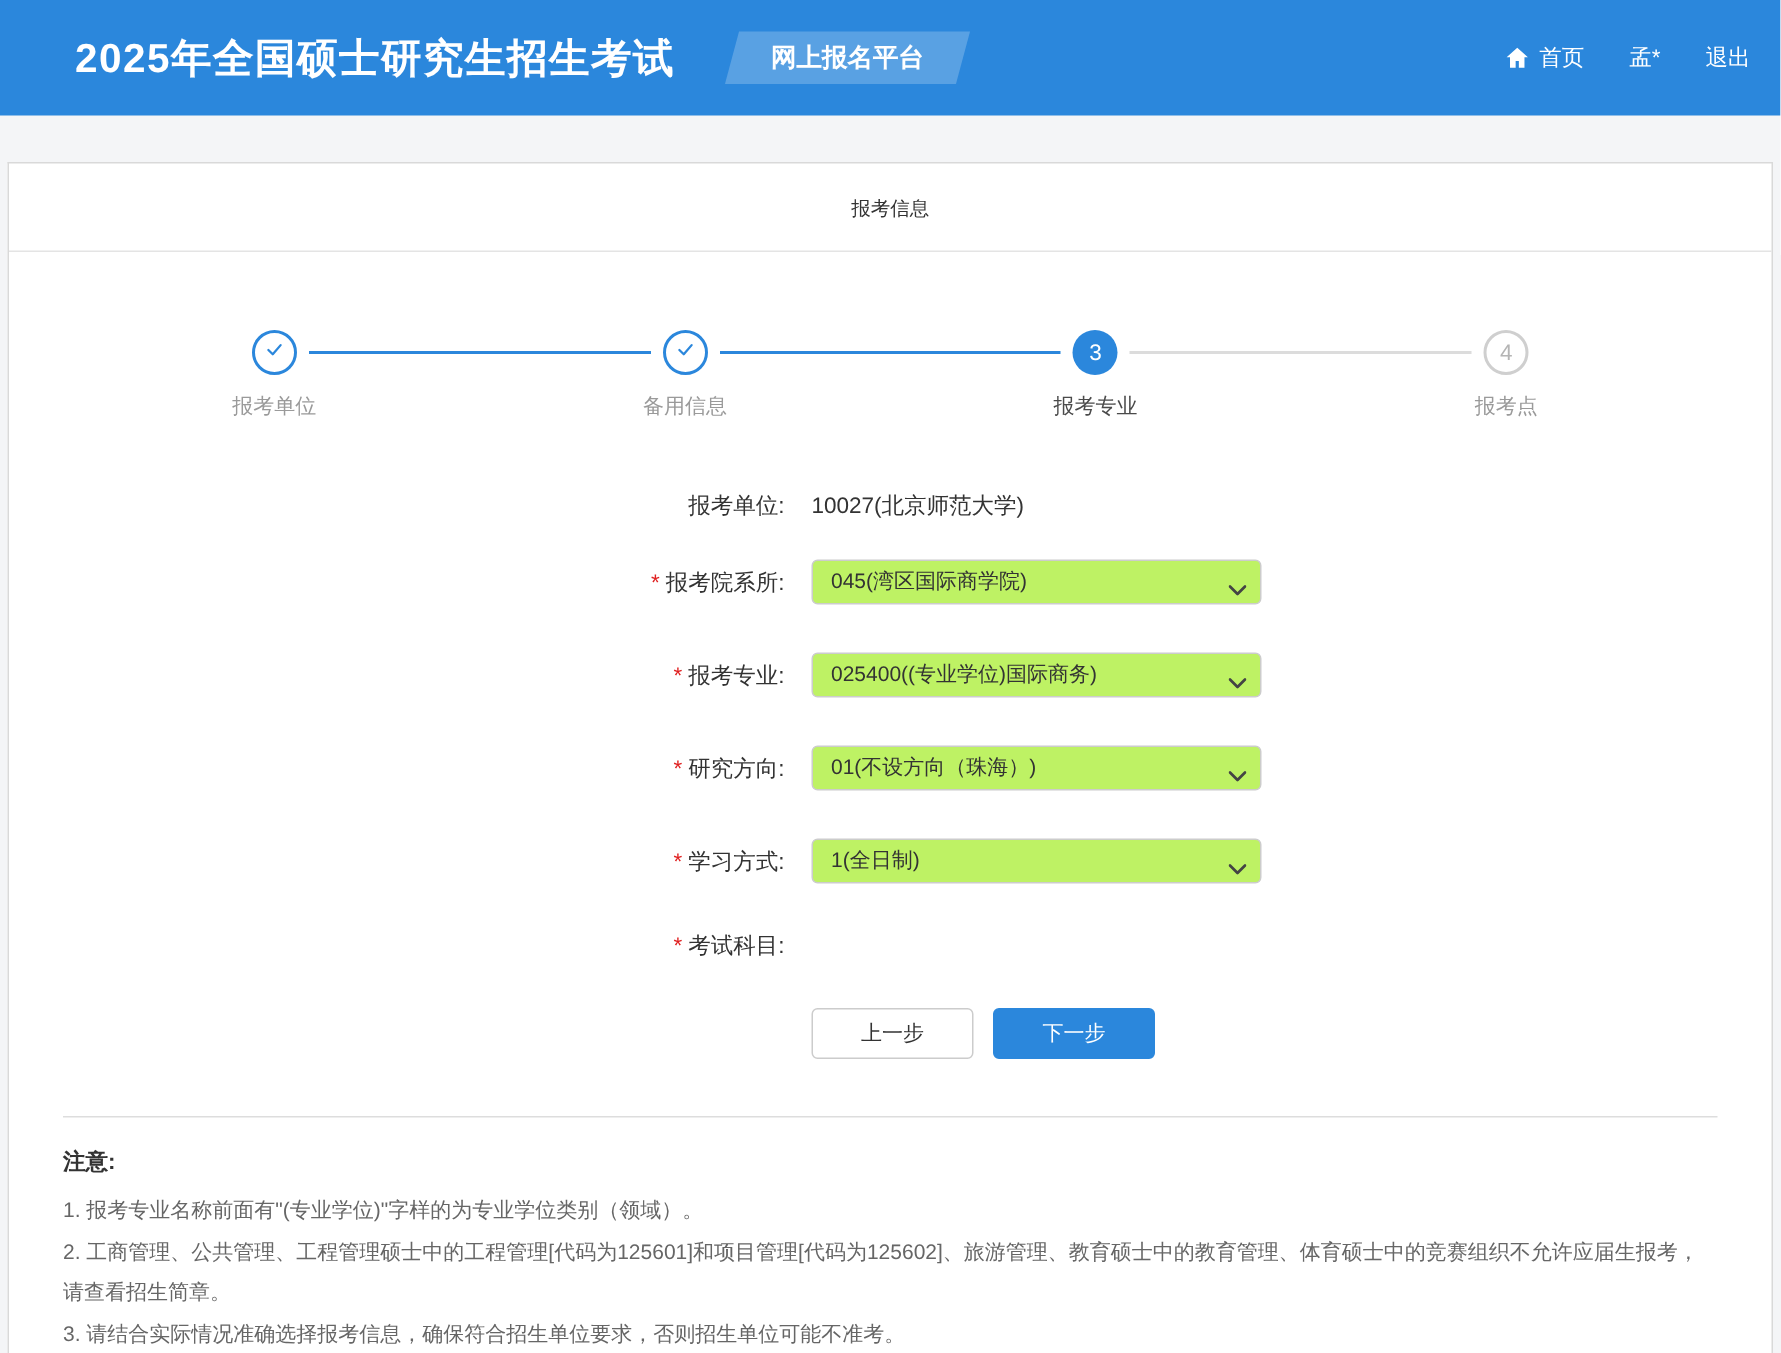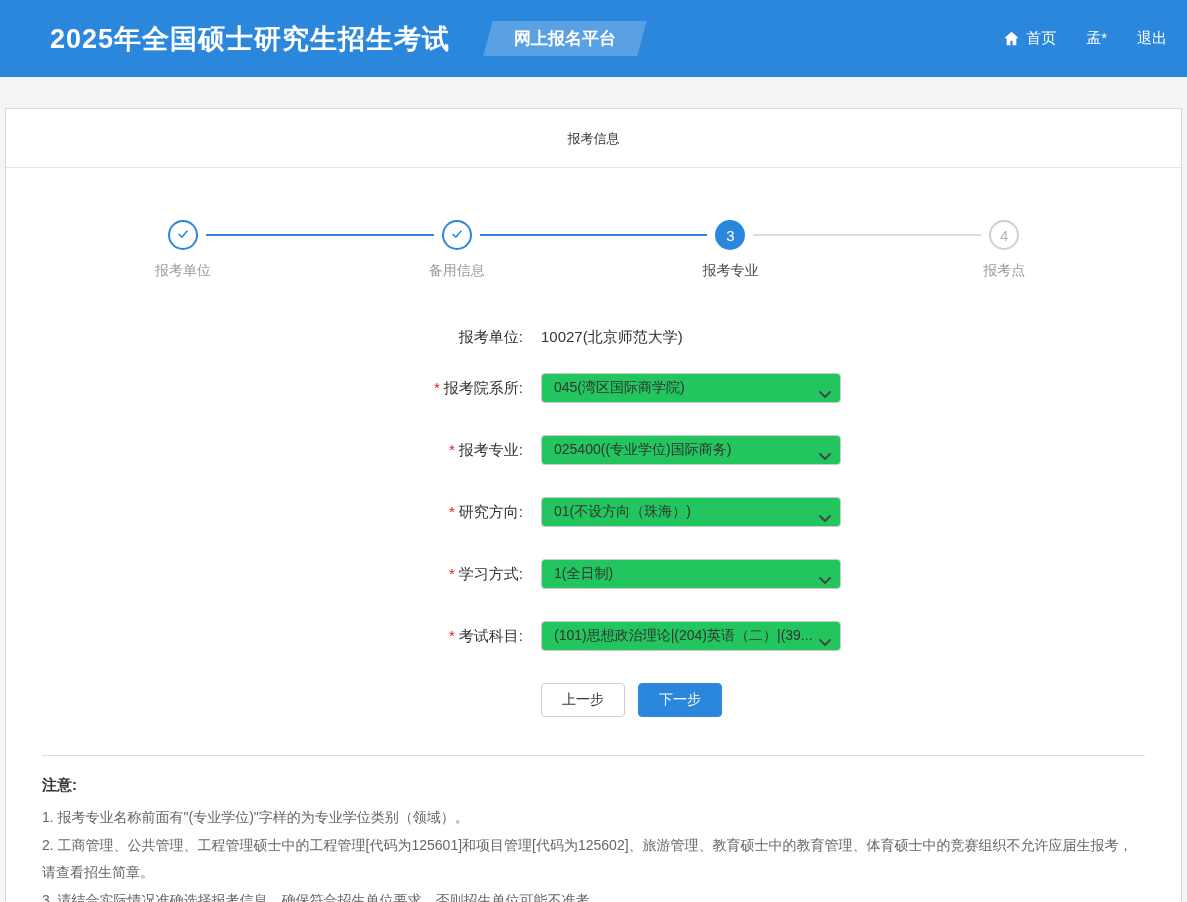--- a/index.html
+++ b/index.html
@@ -59,30 +59,30 @@
   .form-row { display:flex; align-items:center; margin-bottom:32px; }
   .form-row.static { margin-bottom:26px; }
   .flabel {
     width:517px; text-align:right; font-size:15px; color:#333;
     padding-right:0; white-space:nowrap;
   }
   .req { color:#e02020; margin-right:4px; }
   .fvalue { margin-left:18px; font-size:15px; color:#333; }
   .select-box {
     margin-left:18px; width:300px; height:30px;
-    border:1px solid #ccc; border-radius:4px; background:#22c55e;
+    border:1px solid #ccc; border-radius:4px; background:#bef264;
     display:flex; align-items:center;
     padding:0 28px 0 12px; position:relative; cursor:pointer;
   }
   .select-text { font-size:14px; color:#333; white-space:nowrap; overflow:hidden; }
   .chev { position:absolute; right:9px; top:11px; }
   
   .btn-row { margin-left:535px; display:flex; }
   .btn {
-    font-size:14px; border-radius:4px; padding:0 20px; height:34px;
+    font-size:14px; border-radius:4px; padding:0 32px; height:34px;
     display:flex; align-items:center; cursor:pointer;
     font-family:inherit;
   }
   .btn.secondary { background:#fff; border:1px solid #ccc; color:#333; margin-right:13px; }
   .btn.primary { background:#2b87dc; border:1px solid #2b87dc; color:#fff; }
   
   .divider { margin:38px 36px 0; border-top:1px solid #ddd; }
   .notice { margin:20px 36px 0; }
   .notice-title { font-size:15px; font-weight:bold; color:#333; margin-bottom:9px; }
   .note { font-size:14px; color:#666; line-height:27.5px; }
@@ -192,26 +192,20 @@
       <div class="select-box">
         <span class="select-text">1(全日制)</span>
         <span class="chev"><svg width="12" height="8" viewBox="0 0 12 8">
               <path d="M1 1l5 5 5-5" stroke="#444" stroke-width="1.8" fill="none" stroke-linecap="round" stroke-linejoin="round"></path>
             </svg></span>
       </div>
     </div>
 
     <div class="form-row">
       <div class="flabel"><span class="req">*</span><span>考试科目:</span></div>
-      <div class="select-box">
-        <span class="select-text">(101)思想政治理论|(204)英语（二）|(39...</span>
-        <span class="chev"><svg width="12" height="8" viewBox="0 0 12 8">
-              <path d="M1 1l5 5 5-5" stroke="#444" stroke-width="1.8" fill="none" stroke-linecap="round" stroke-linejoin="round"></path>
-            </svg></span>
-      </div>
     </div>
 
     <div class="btn-row">
       <button class="btn secondary">上一步</button>
       <button class="btn primary">下一步</button>
     </div>
   </div>
 
   <div class="divider"></div>
   <div class="notice">

